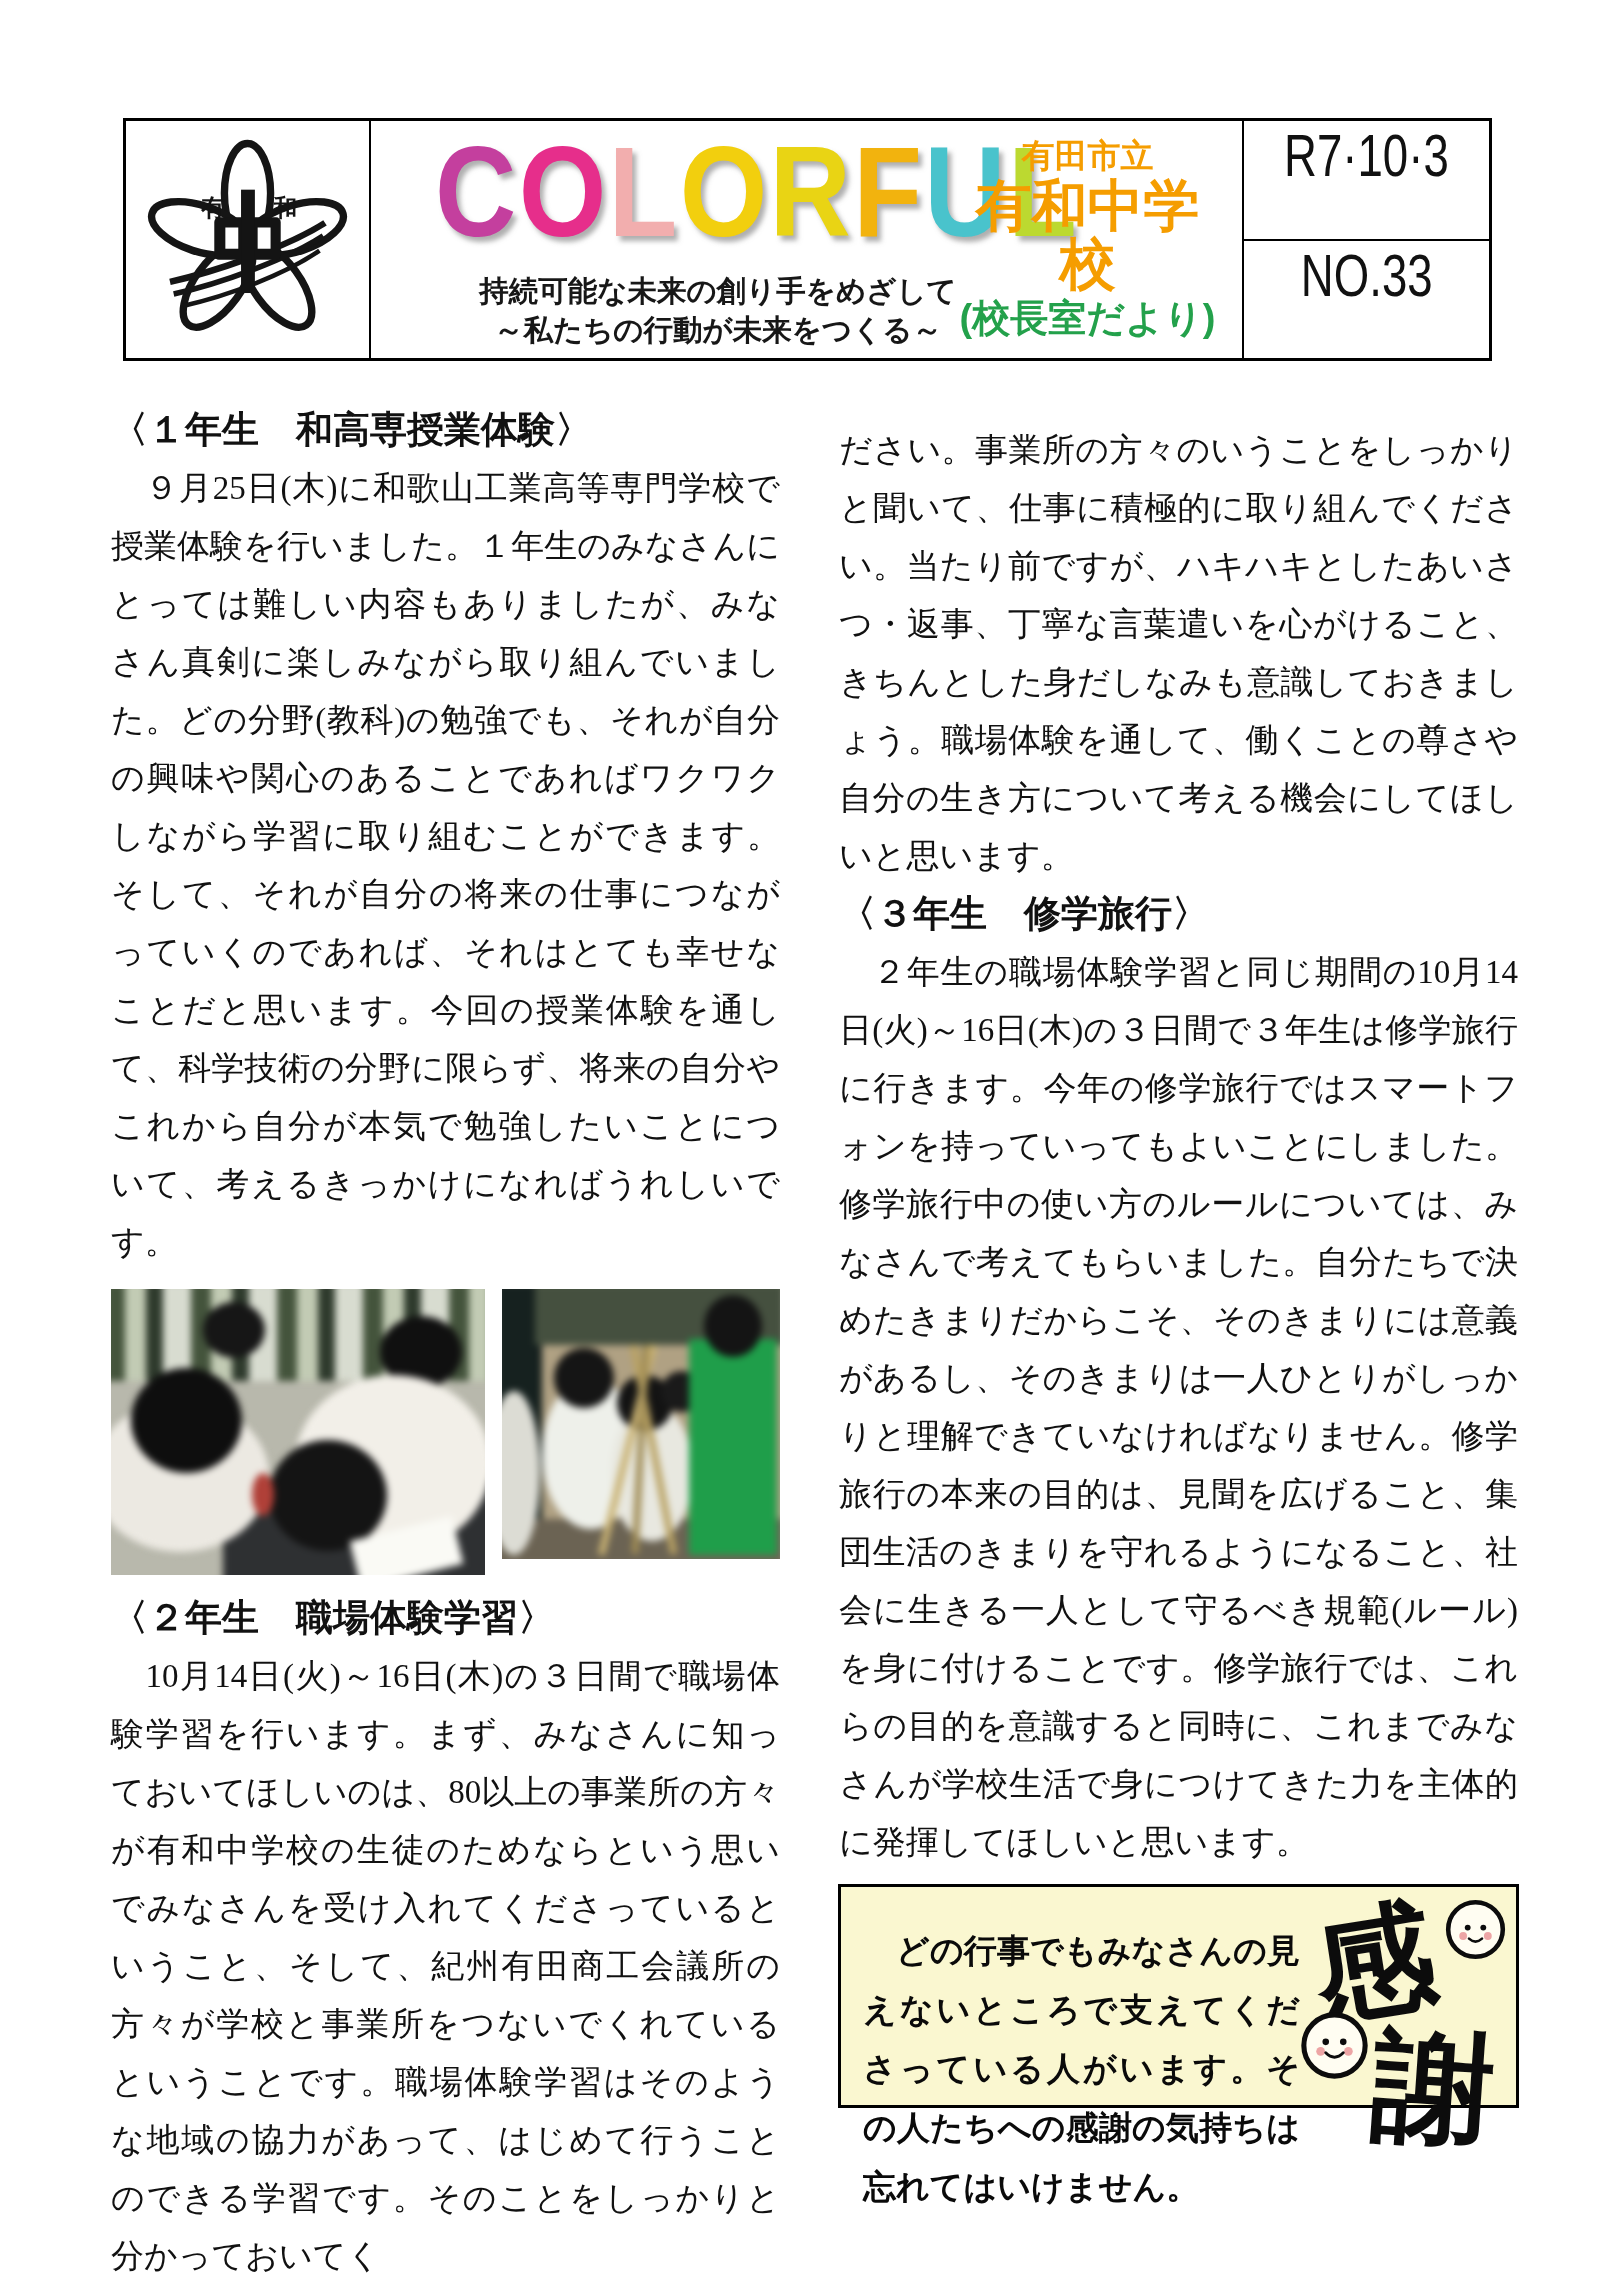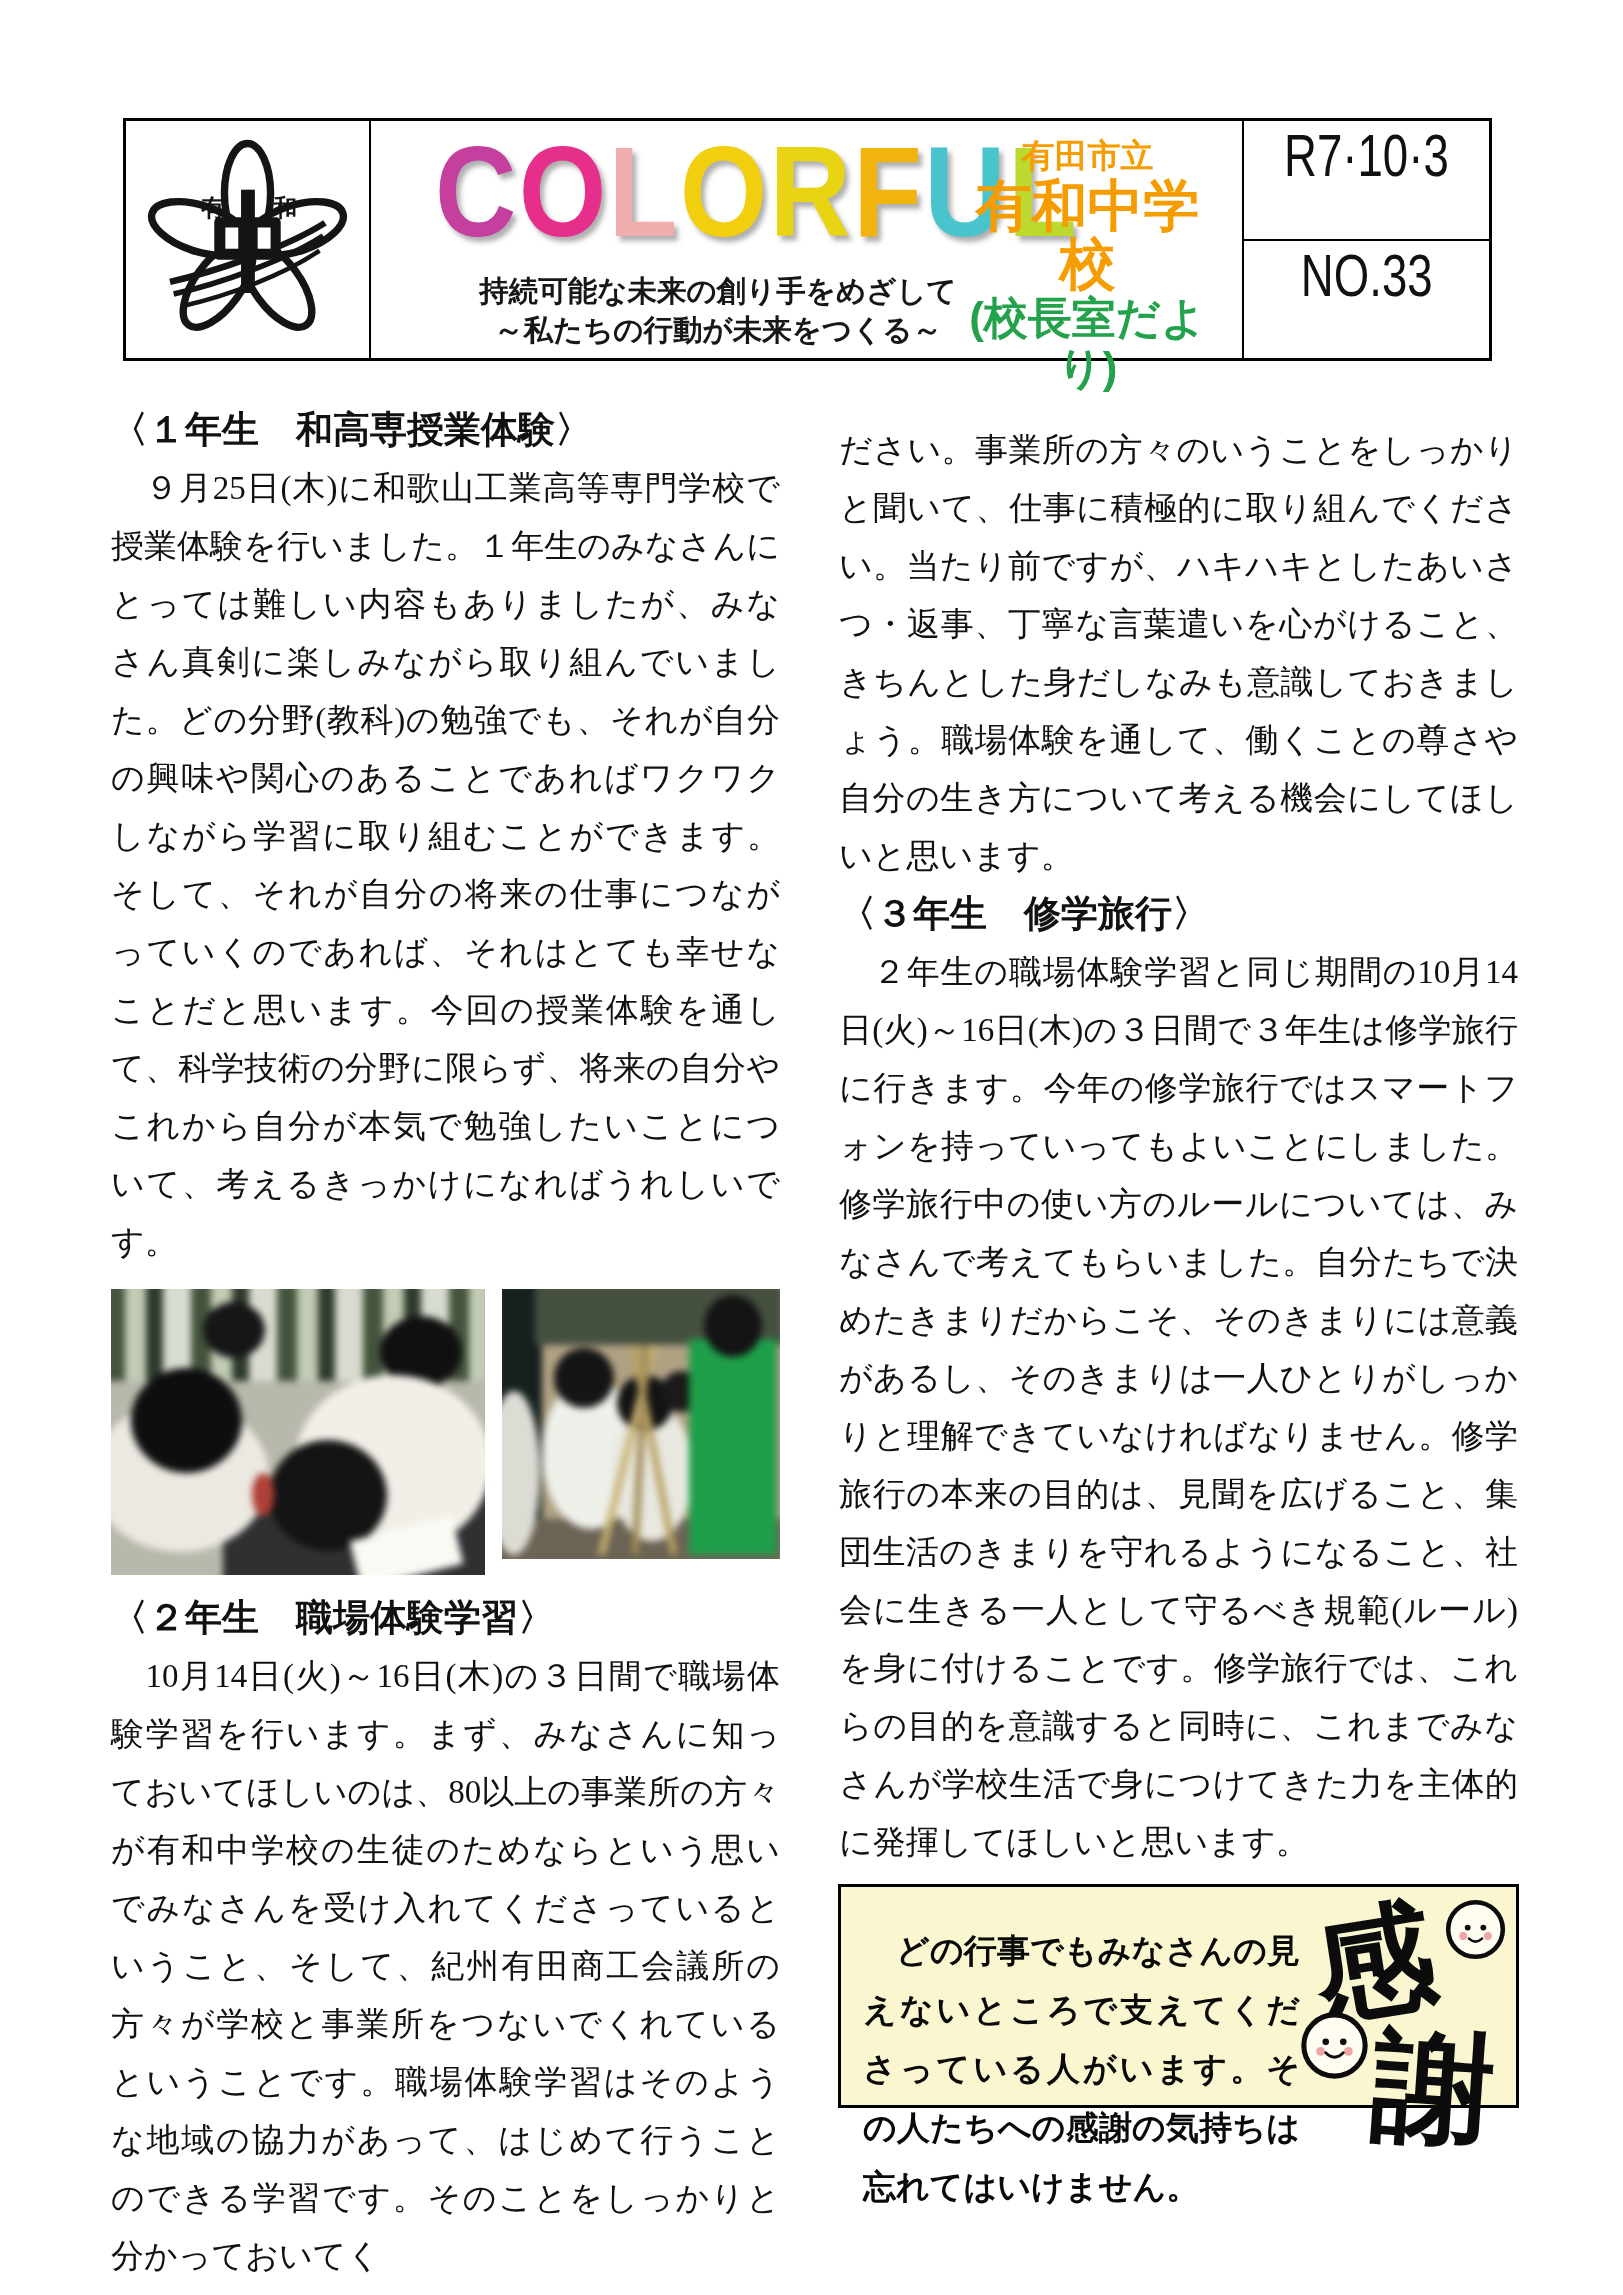--- a/index.html
+++ b/index.html
@@ -28,21 +28,21 @@
     position:absolute;left:39px;bottom:9.2px;width:550px;text-align:center;
     font-family:"Liberation Sans","DejaVu Sans",sans-serif;
     font-weight:bold;font-size:29.5px;line-height:39px;color:#171717;
   }
   .school-block{
     position:absolute;right:17px;top:14.4px;width:275px;text-align:center;
     font-family:"Liberation Sans","DejaVu Sans",sans-serif;font-weight:bold;
   }
   .school-city{font-size:33px;line-height:42px;}
   .school-name{font-size:56px;line-height:58px;}
-  .newsletter-label{font-size:44px;line-height:50px;}
+  .newsletter-label{font-size:38px;line-height:50px;}
   .date-cell{width:245px;flex:0 0 245px;display:flex;flex-direction:column;}
   .date-row{
     flex:1 1 50%;display:flex;align-items:flex-start;justify-content:center;
     font-family:"Liberation Sans","DejaVu Sans",sans-serif;
     font-size:60px;font-weight:normal;
   }
   .date-row:first-child{border-bottom:2.6px solid #000;}
   .condensed{display:inline-block;transform:scaleX(0.76);white-space:nowrap;}
   
   .col{position:absolute;top:401px;}

